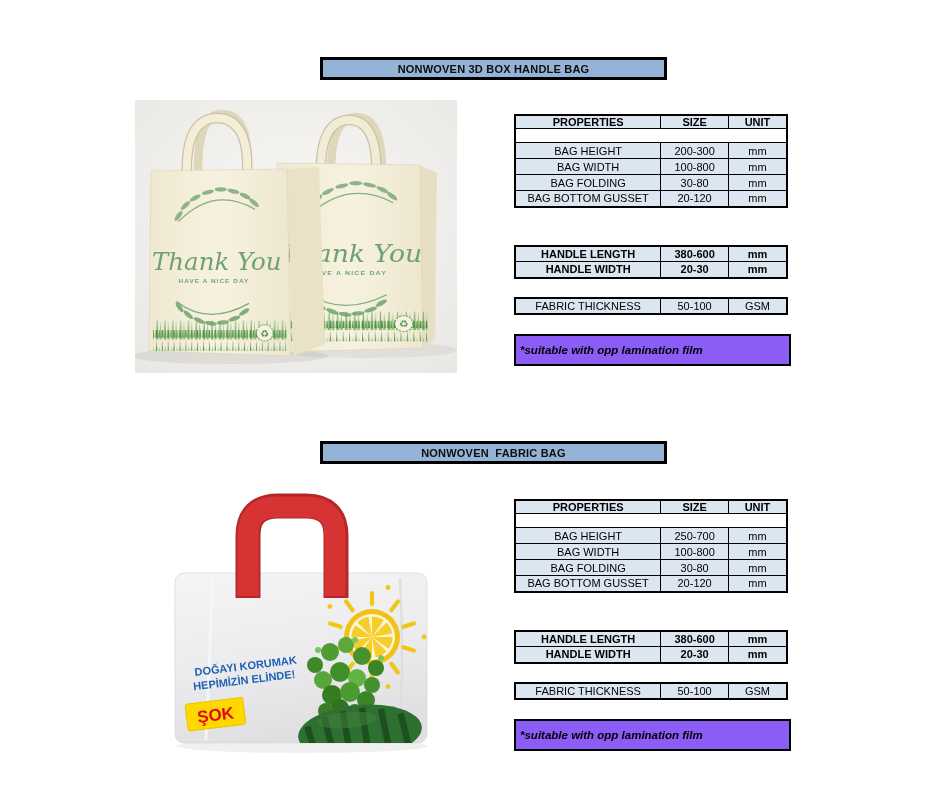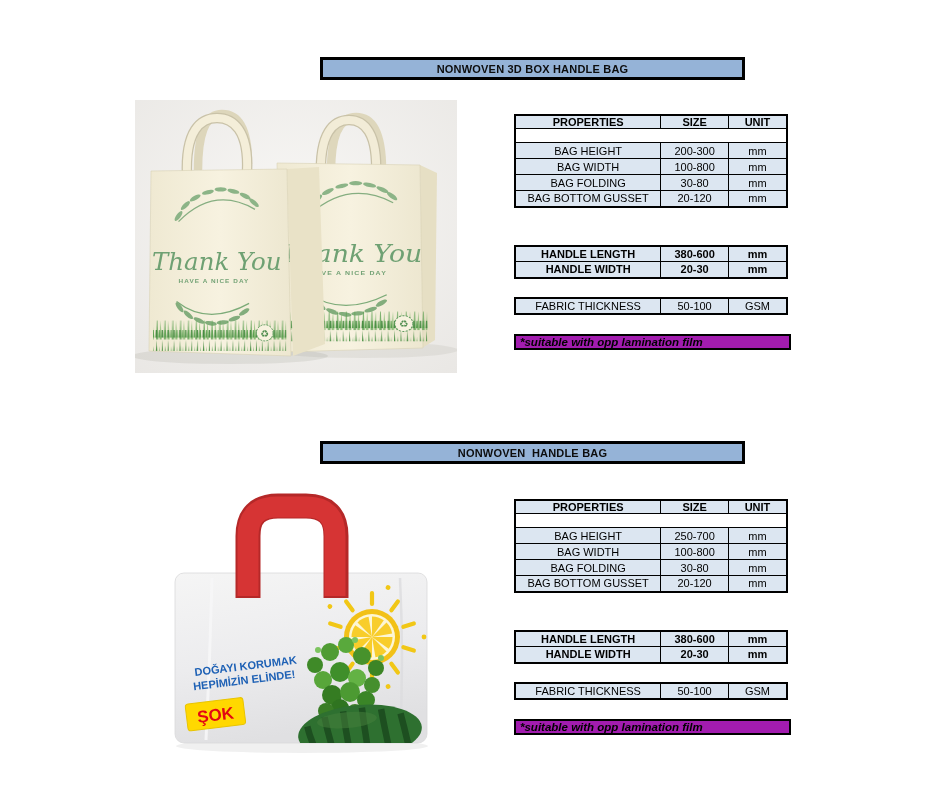--- a/index.html
+++ b/index.html
@@ -1,21 +1,21 @@
 <!DOCTYPE html>
 <html><head>
 <meta charset="utf-8">
 <style>
   * { margin:0; padding:0; box-sizing:border-box; }
   html,body { background:#ffffff; }
   body { font-family:"Liberation Sans", sans-serif; }
   .page { position:relative; width:950px; height:802px; background:#ffffff; overflow:hidden; }
 
   .title-bar {
-    position:absolute; left:320px; width:425px; height:23px;
+    position:absolute; left:320px; width:347px; height:23px;
     background:#95B3D7; border:3px solid #000;
     display:flex; align-items:center; justify-content:center;
     font-size:11px; font-weight:bold; color:#0d0d0d; white-space:pre; letter-spacing:.2px;
   }
   #title1 { top:57px; }
   #title2 { top:441px; }
 
   .photo { position:absolute; }
   #photo1 { left:135px; top:100px; width:322px; height:273px; }
   #photo2 { left:150px; top:480px; width:320px; height:290px; }
@@ -31,22 +31,22 @@
     overflow:hidden; white-space:nowrap;
   }
   .spec td.prop { width:142px;margin-left:8px; }
   .spec td.size { width:66px;text-align:center; }
   .spec td.unit { width:57px; }
   .spec tr.head td { font-weight:bold; height:13px; }
   .spec td.blank { background:#ffffff; height:14px; }
   .t-handle { margin-top:37px;font-weight:bold; }
   .t-fabric { margin-top:18px; }
   .footnote {
-    margin-top:19px; width:277px; height:16px;
-    border:2.5px solid #000; background:#a21caf;
+    margin-top:19px; width:277px; height:32px;
+    border:2.5px solid #000; background:#8b5cf6;
     font-size:11.5px; font-weight:bold; font-style:italic; color:#000;
     display:flex; align-items:center; padding-left:4px;
   }
   svg text { user-select:none; }
 </style>
 </head>
 <body>
 
 <div class="page">
 
@@ -188,21 +188,21 @@
         <td class="size">50-100</td>
         <td class="unit">GSM</td>
       </tr>
     </tbody>
       </table>
 
     <div class="footnote">*suitable with opp lamination film</div>
   </div>
 
   <div class="title-bar" id="title2">
-    <span>NONWOVEN  HANDLE BAG</span>
+    <span>NONWOVEN  FABRIC BAG</span>
   </div>
 
   <svg class="photo" id="photo2" viewBox="0 0 320 290">
     <defs>
       <linearGradient id="bag2grad" x1="0" y1="0" x2="0.25" y2="1">
         <stop offset="0" stop-color="#f5f5f5"></stop>
           <stop offset="0.55" stop-color="#ececee"></stop>
           <stop offset="1" stop-color="#e0e0e2"></stop>
       </linearGradient>
       <clipPath id="bclip">

